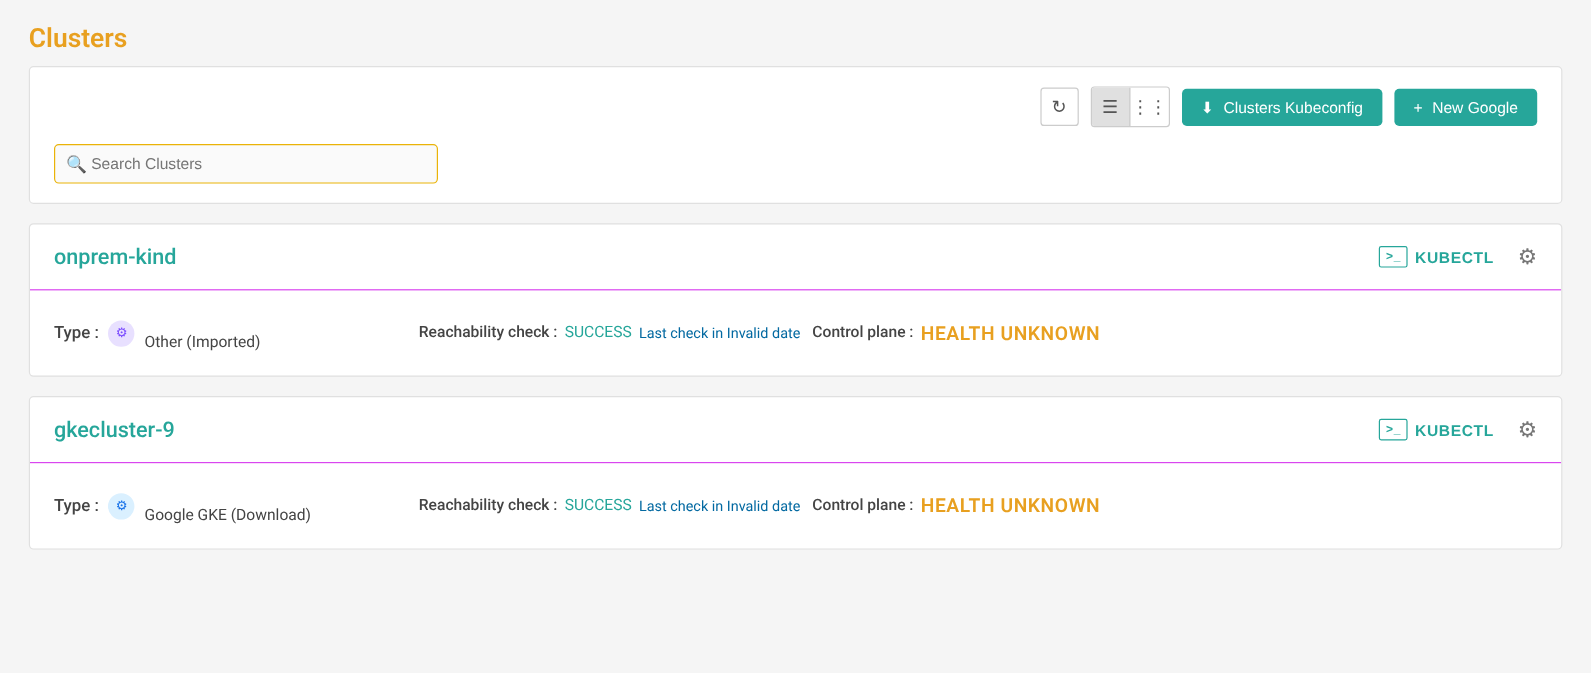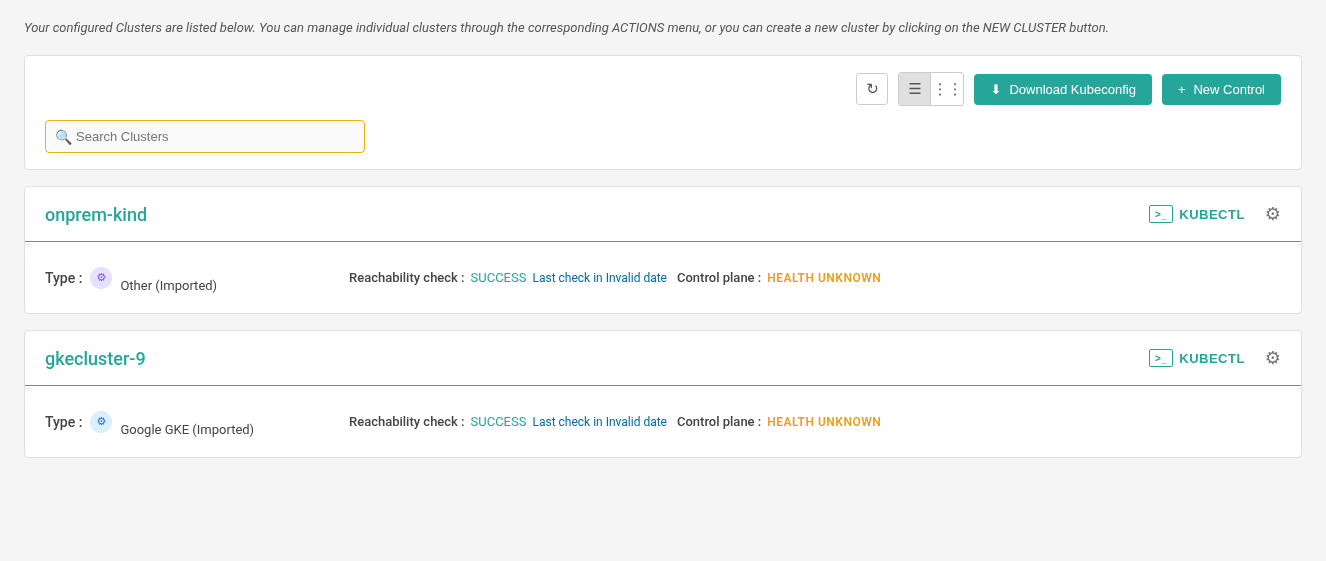--- a/index.html
+++ b/index.html
@@ -210,66 +210,66 @@
       color: #26a69a;
       font-weight: 400;
     }
     .status-last-check {
       color: #0369a1;
       font-size: 12px;
     }
     .status-health-unknown {
       color: #e8a020;
       font-weight: 600;
-      font-size: 12px;
+      font-size: 16px;
       letter-spacing: 0.5px;
     }
     .terminal-icon {
       display: inline-flex;
       align-items: center;
       justify-content: center;
       width: 24px;
       height: 18px;
       border: 1.5px solid #26a69a;
       border-radius: 2px;
       font-size: 10px;
       color: #26a69a;
     }
   </style>
 </head>
 <body>
 
 <div class="page-container">
 
-  <p class="page-description">Your configured Clusters are listed below. You can manage individual clusters through the corresponding ACTIONS menu, or you can create a new cluster by clicking on the NEW CLUSTER button.</p>
+  <h1 class="page-title">Clusters</h1>
 
   <div class="toolbar-card">
     <div class="toolbar-top">
 
       <button class="icon-btn" title="Refresh">
         ↻
       </button>
 
       <div class="view-toggle">
         <button class="icon-btn active" title="List view">
           ☰
         </button>
         <button class="icon-btn" title="Grid view">
           ⋮⋮
         </button>
       </div>
 
       <button class="btn-download">
         <span>⬇</span>
-        <span>Download Kubeconfig</span>
+        <span>Clusters Kubeconfig</span>
       </button>
 
       <button class="btn-new">
         <span>+</span>
-        <span>New Control</span>
+        <span>New Google</span>
       </button>
     </div>
 
     <div class="search-container">
       <span class="search-icon-inside">🔍</span>
       <input class="search-input" type="text" placeholder="Search Clusters" style="">
     </div>
   </div>
 
   <div>
@@ -313,21 +313,21 @@
             <span class="terminal-icon">&gt;_</span>
             <span>KUBECTL</span>
           </button>
           <button class="gear-btn">⚙</button>
         </div>
       </div>
       <div class="cluster-body">
         <div class="cluster-left">
           <span class="info-label">Type :</span>
           <span class="cluster-type-icon icon-gke">⚙</span>
-          <span class="cluster-type-name">Google GKE (Imported)</span>
+          <span class="cluster-type-name">Google GKE (Download)</span>
         </div>
         <div class="cluster-right">
           <div class="info-row">
             <span class="info-label">Reachability check :</span>
             <span class="status-success">SUCCESS</span>
             <span class="status-last-check">Last check in Invalid date</span>
           </div>
           <div class="info-row">
             <span class="info-label">Control plane :</span>
             <span class="status-health-unknown">HEALTH UNKNOWN</span>

